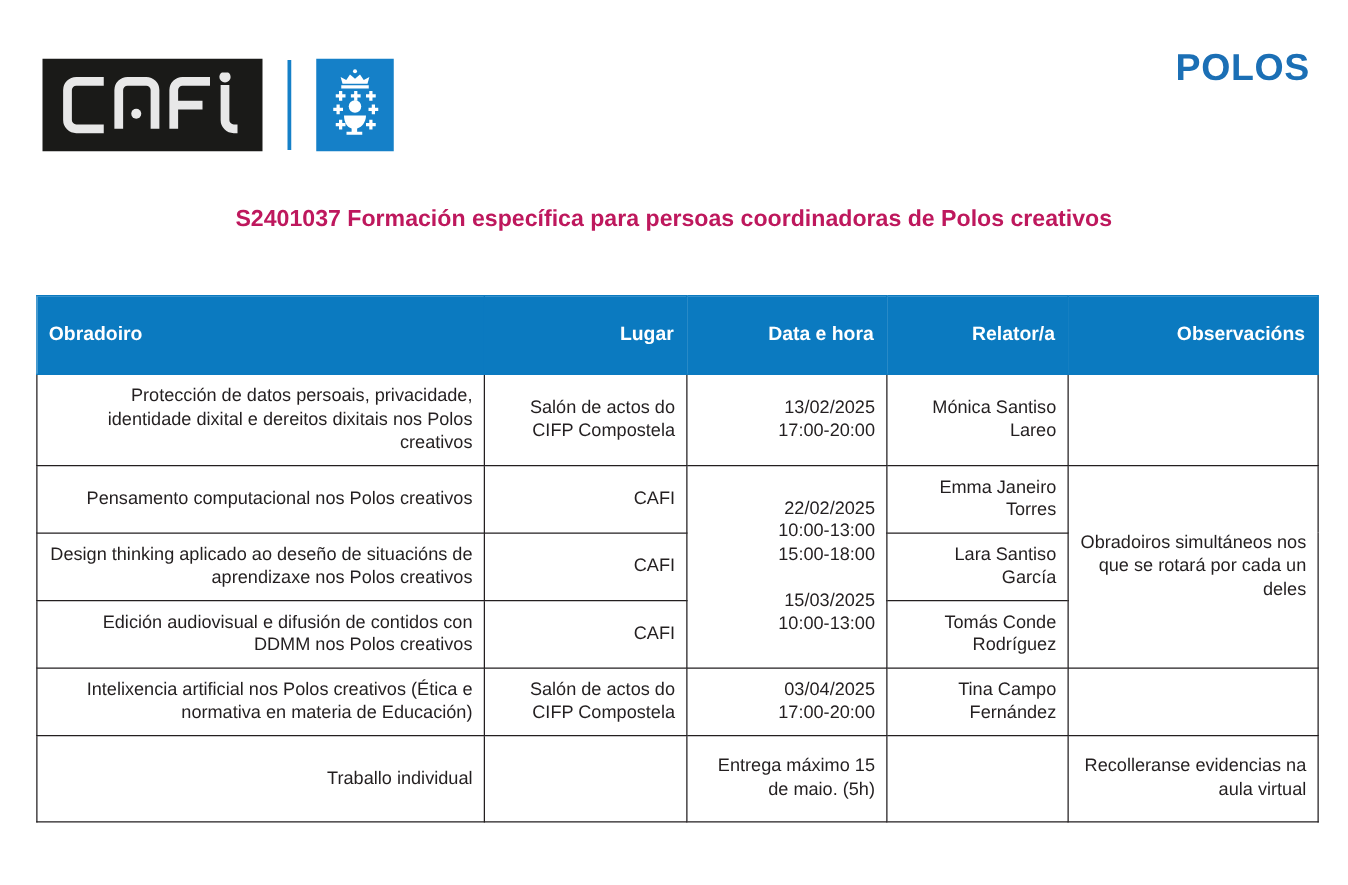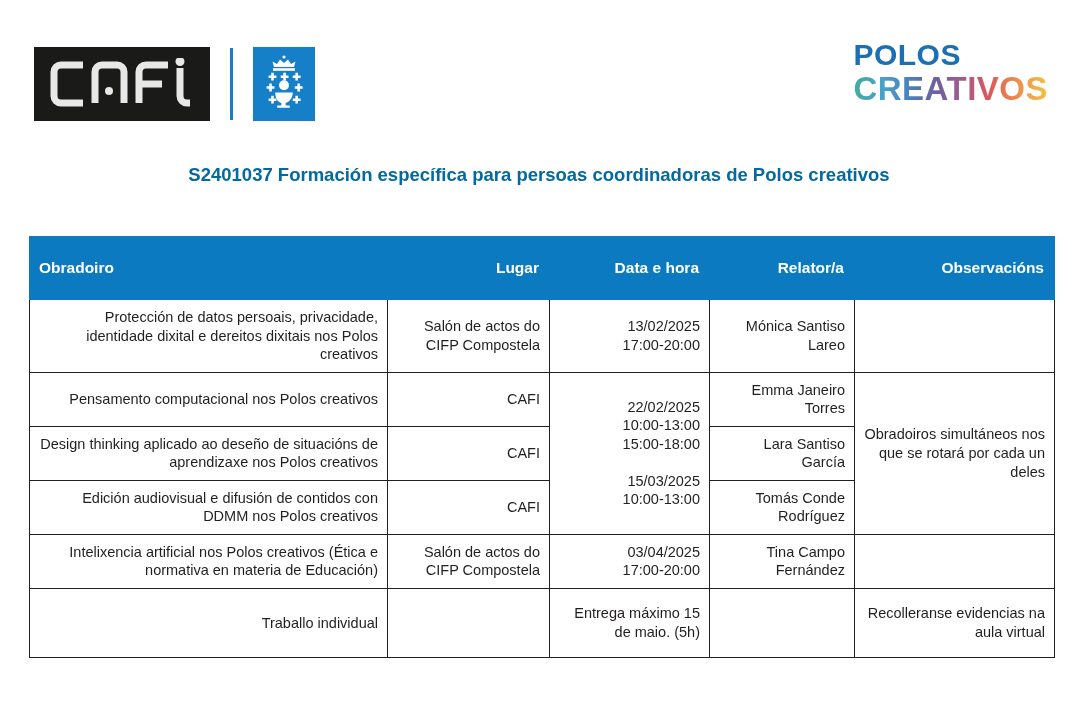--- a/index.html
+++ b/index.html
@@ -54,21 +54,21 @@
     align-items: center;
     justify-content: center;
   }
   .xunta-mark svg { display: block; }
 
   
   .polos-logo {
     position: absolute;
     right: 30px;
     top: 40px;
-    text-align: left;
+    text-align: right;
     line-height: 1;
   }
   .polos-word {
     font-size: 30px;
     font-weight: bold;
     letter-spacing: 0.5px;
     color: #1b6fb5;
     display: block;
   }
   .creativos-word {
@@ -106,21 +106,21 @@
         #f5c342 100%);
     -webkit-background-clip: text;
     background-clip: text;
     color: transparent;
     -webkit-text-fill-color: transparent;
   }
 
   
   .course-title {
     text-align: center;
-    color: #0369a1;
+    color: #be185d;
     font-size: 18.5px;
     font-weight: bold;
     margin: 0;
     padding: 0 60px;
     line-height: 1.2;
     position: absolute;
     top: 164px;
     left: 0;
     right: 0;
   }
@@ -224,21 +224,20 @@
           <circle cx="25" cy="32.2" r="5"></circle>
 
           <path d="M16.2 39.4h17.6c0 5.6-3.6 9.4-7.1 10.4v2.6h4.1v2.4H18.2v-2.4h4.1v-2.6c-3.5-1-6.1-4.8-6.1-10.4z"></path>
         </g>
       </svg>
     </div>
   </div>
 
   <div class="polos-logo">
     <span class="polos-word">POLOS</span>
-    <span class="creativos-word">CREATIVOS</span>
   </div>
 </div>
 
 <h1 class="course-title">S2401037 Formación específica para persoas coordinadoras de Polos creativos</h1>
 
 <div class="table-wrap">
   <table class="schedule">
     <colgroup>
       <col class="c-obradoiro">
       <col class="c-lugar">

